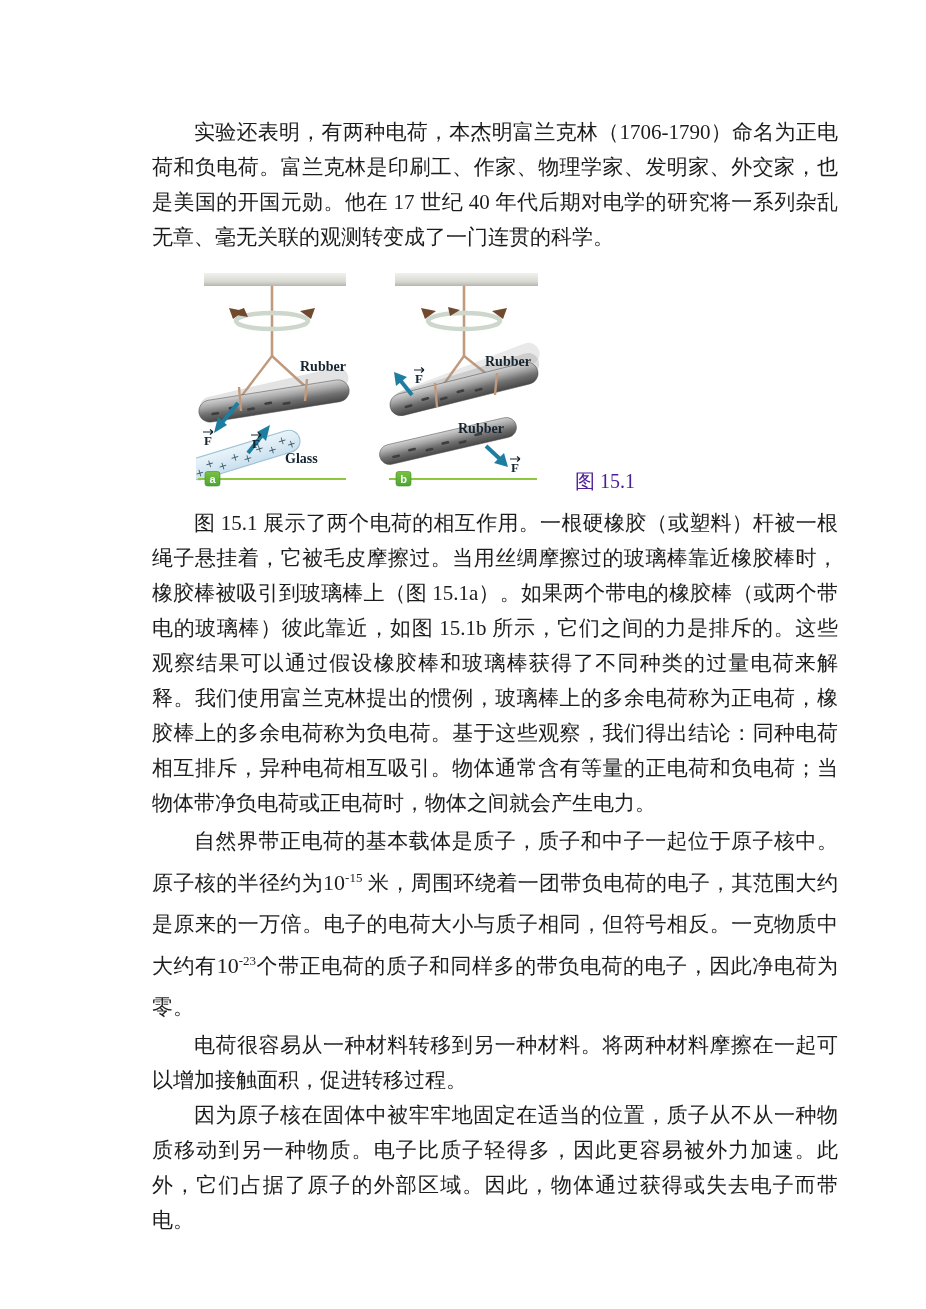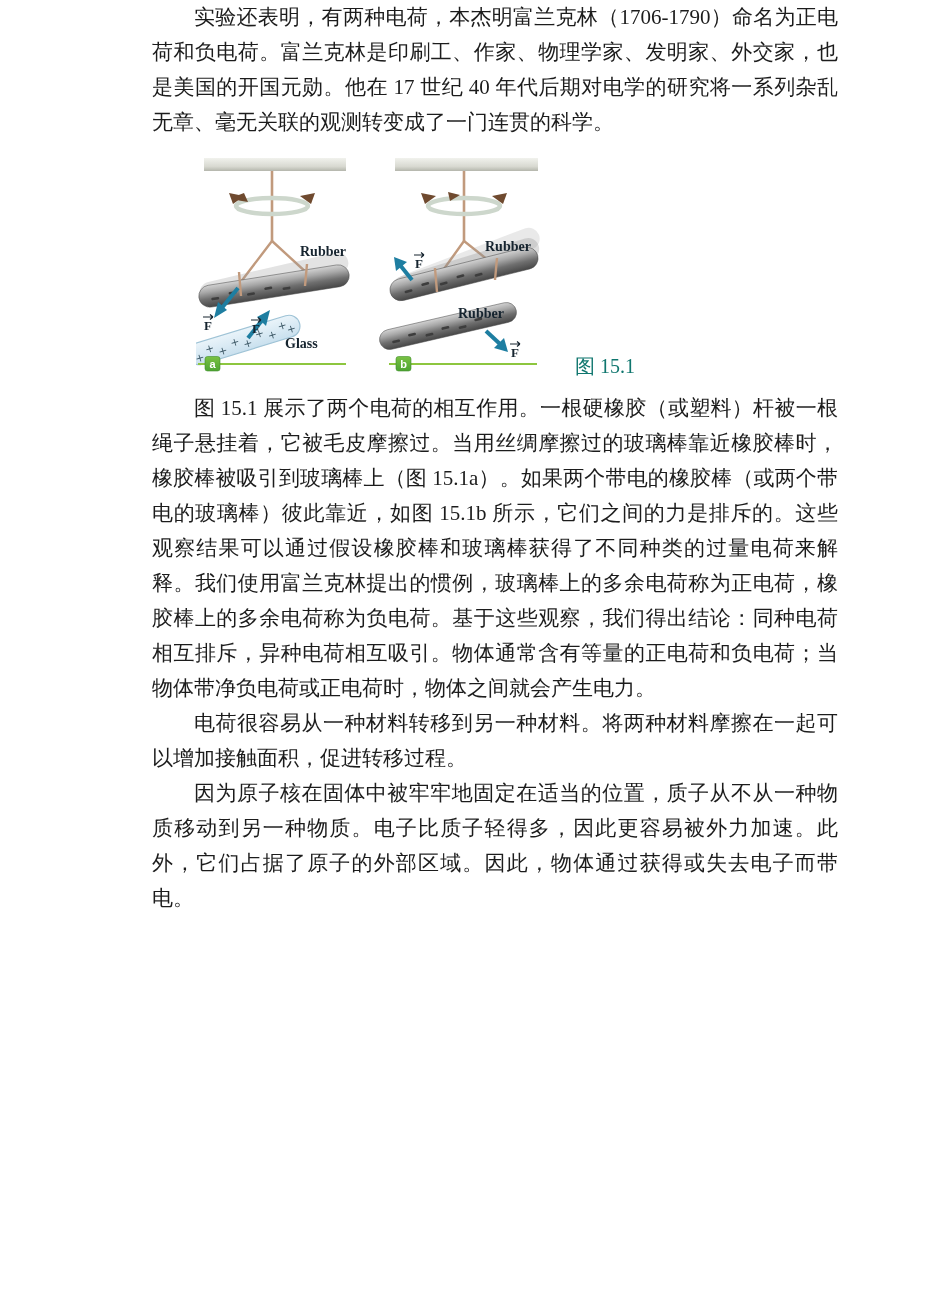--- a/index.html
+++ b/index.html
@@ -2,35 +2,35 @@
 <html><head>
 <meta charset="utf-8">
 <style>
   html,body{margin:0;padding:0;background:#ffffff;}
   body{
     width:926px;height:1309px;position:relative;overflow:hidden;
     font-family:"Liberation Serif","DejaVu Serif",serif;
     color:#1c1c1c;
   }
   .page{
-    position:absolute;left:152px;top:0;width:686px;
+    position:absolute;left:152px;top:0;width:686px;padding-top:115px;
   }
   p.doc{
     margin:0;font-size:21px;line-height:35px;text-align:justify;
     text-indent:2em;word-break:break-all;text-justify:inter-character;
   }
   p.doc.wide{line-height:41px;}
   .exp-base{font-size:22px;}
   sup.exp{font-size:13px;line-height:0;}
   .figure-wrap{
     position:relative;height:235px;margin-top:16px;width:686px;
   }
   .figure-svg{position:absolute;left:44px;top:0;}
   .fig-caption{
-    position:absolute;left:423px;top:197px;font-size:20px;color:#0f766e;
+    position:absolute;left:423px;top:197px;font-size:20px;color:#4c1d95;
     white-space:nowrap;
   }
   svg text.fig-label{
     font-family:"Liberation Serif","DejaVu Serif",serif;
     font-weight:bold;fill:#16242f;
   }
   svg text.badge-letter{
     font-family:"Liberation Sans","DejaVu Sans",sans-serif;
     font-weight:bold;fill:#ffffff;
   }
@@ -201,18 +201,19 @@
           <text class="badge-letter" x="207.5" y="212" font-size="11" text-anchor="middle">b</text>
         </g>
       </g>
     </svg>
 
     <span class="fig-caption">图 15.1</span>
   </div>
 
   <p class="doc">图 15.1 展示了两个电荷的相互作用。一根硬橡胶（或塑料）杆被一根绳子悬挂着，它被毛皮摩擦过。当用丝绸摩擦过的玻璃棒靠近橡胶棒时，橡胶棒被吸引到玻璃棒上（图 15.1a）。如果两个带电的橡胶棒（或两个带电的玻璃棒）彼此靠近，如图 15.1b 所示，它们之间的力是排斥的。这些观察结果可以通过假设橡胶棒和玻璃棒获得了不同种类的过量电荷来解释。我们使用富兰克林提出的惯例，玻璃棒上的多余电荷称为正电荷，橡胶棒上的多余电荷称为负电荷。基于这些观察，我们得出结论：同种电荷相互排斥，异种电荷相互吸引。物体通常含有等量的正电荷和负电荷；当物体带净负电荷或正电荷时，物体之间就会产生电力。</p>
 
+  <p class="doc wide"><span>自然界带正电荷的基本载体是质子，质子和中子一起位于原子核中。原子核的半径约为</span><span class="exp-base">10</span><sup class="exp">-15</sup><span> 米，周围环绕着一团带负电荷的电子，其范围大约是原来的一万倍。电子的电荷大小与质子相同，但符号相反。一克物质中大约有</span><span class="exp-base">10</span><sup class="exp">-23</sup><span>个带正电荷的质子和同样多的带负电荷的电子，因此净电荷为零。</span></p>
 
   <p class="doc">电荷很容易从一种材料转移到另一种材料。将两种材料摩擦在一起可以增加接触面积，促进转移过程。</p>
 
   <p class="doc">因为原子核在固体中被牢牢地固定在适当的位置，质子从不从一种物质移动到另一种物质。电子比质子轻得多，因此更容易被外力加速。此外，它们占据了原子的外部区域。因此，物体通过获得或失去电子而带电。</p>
 
 </div>
 
 </body></html>

